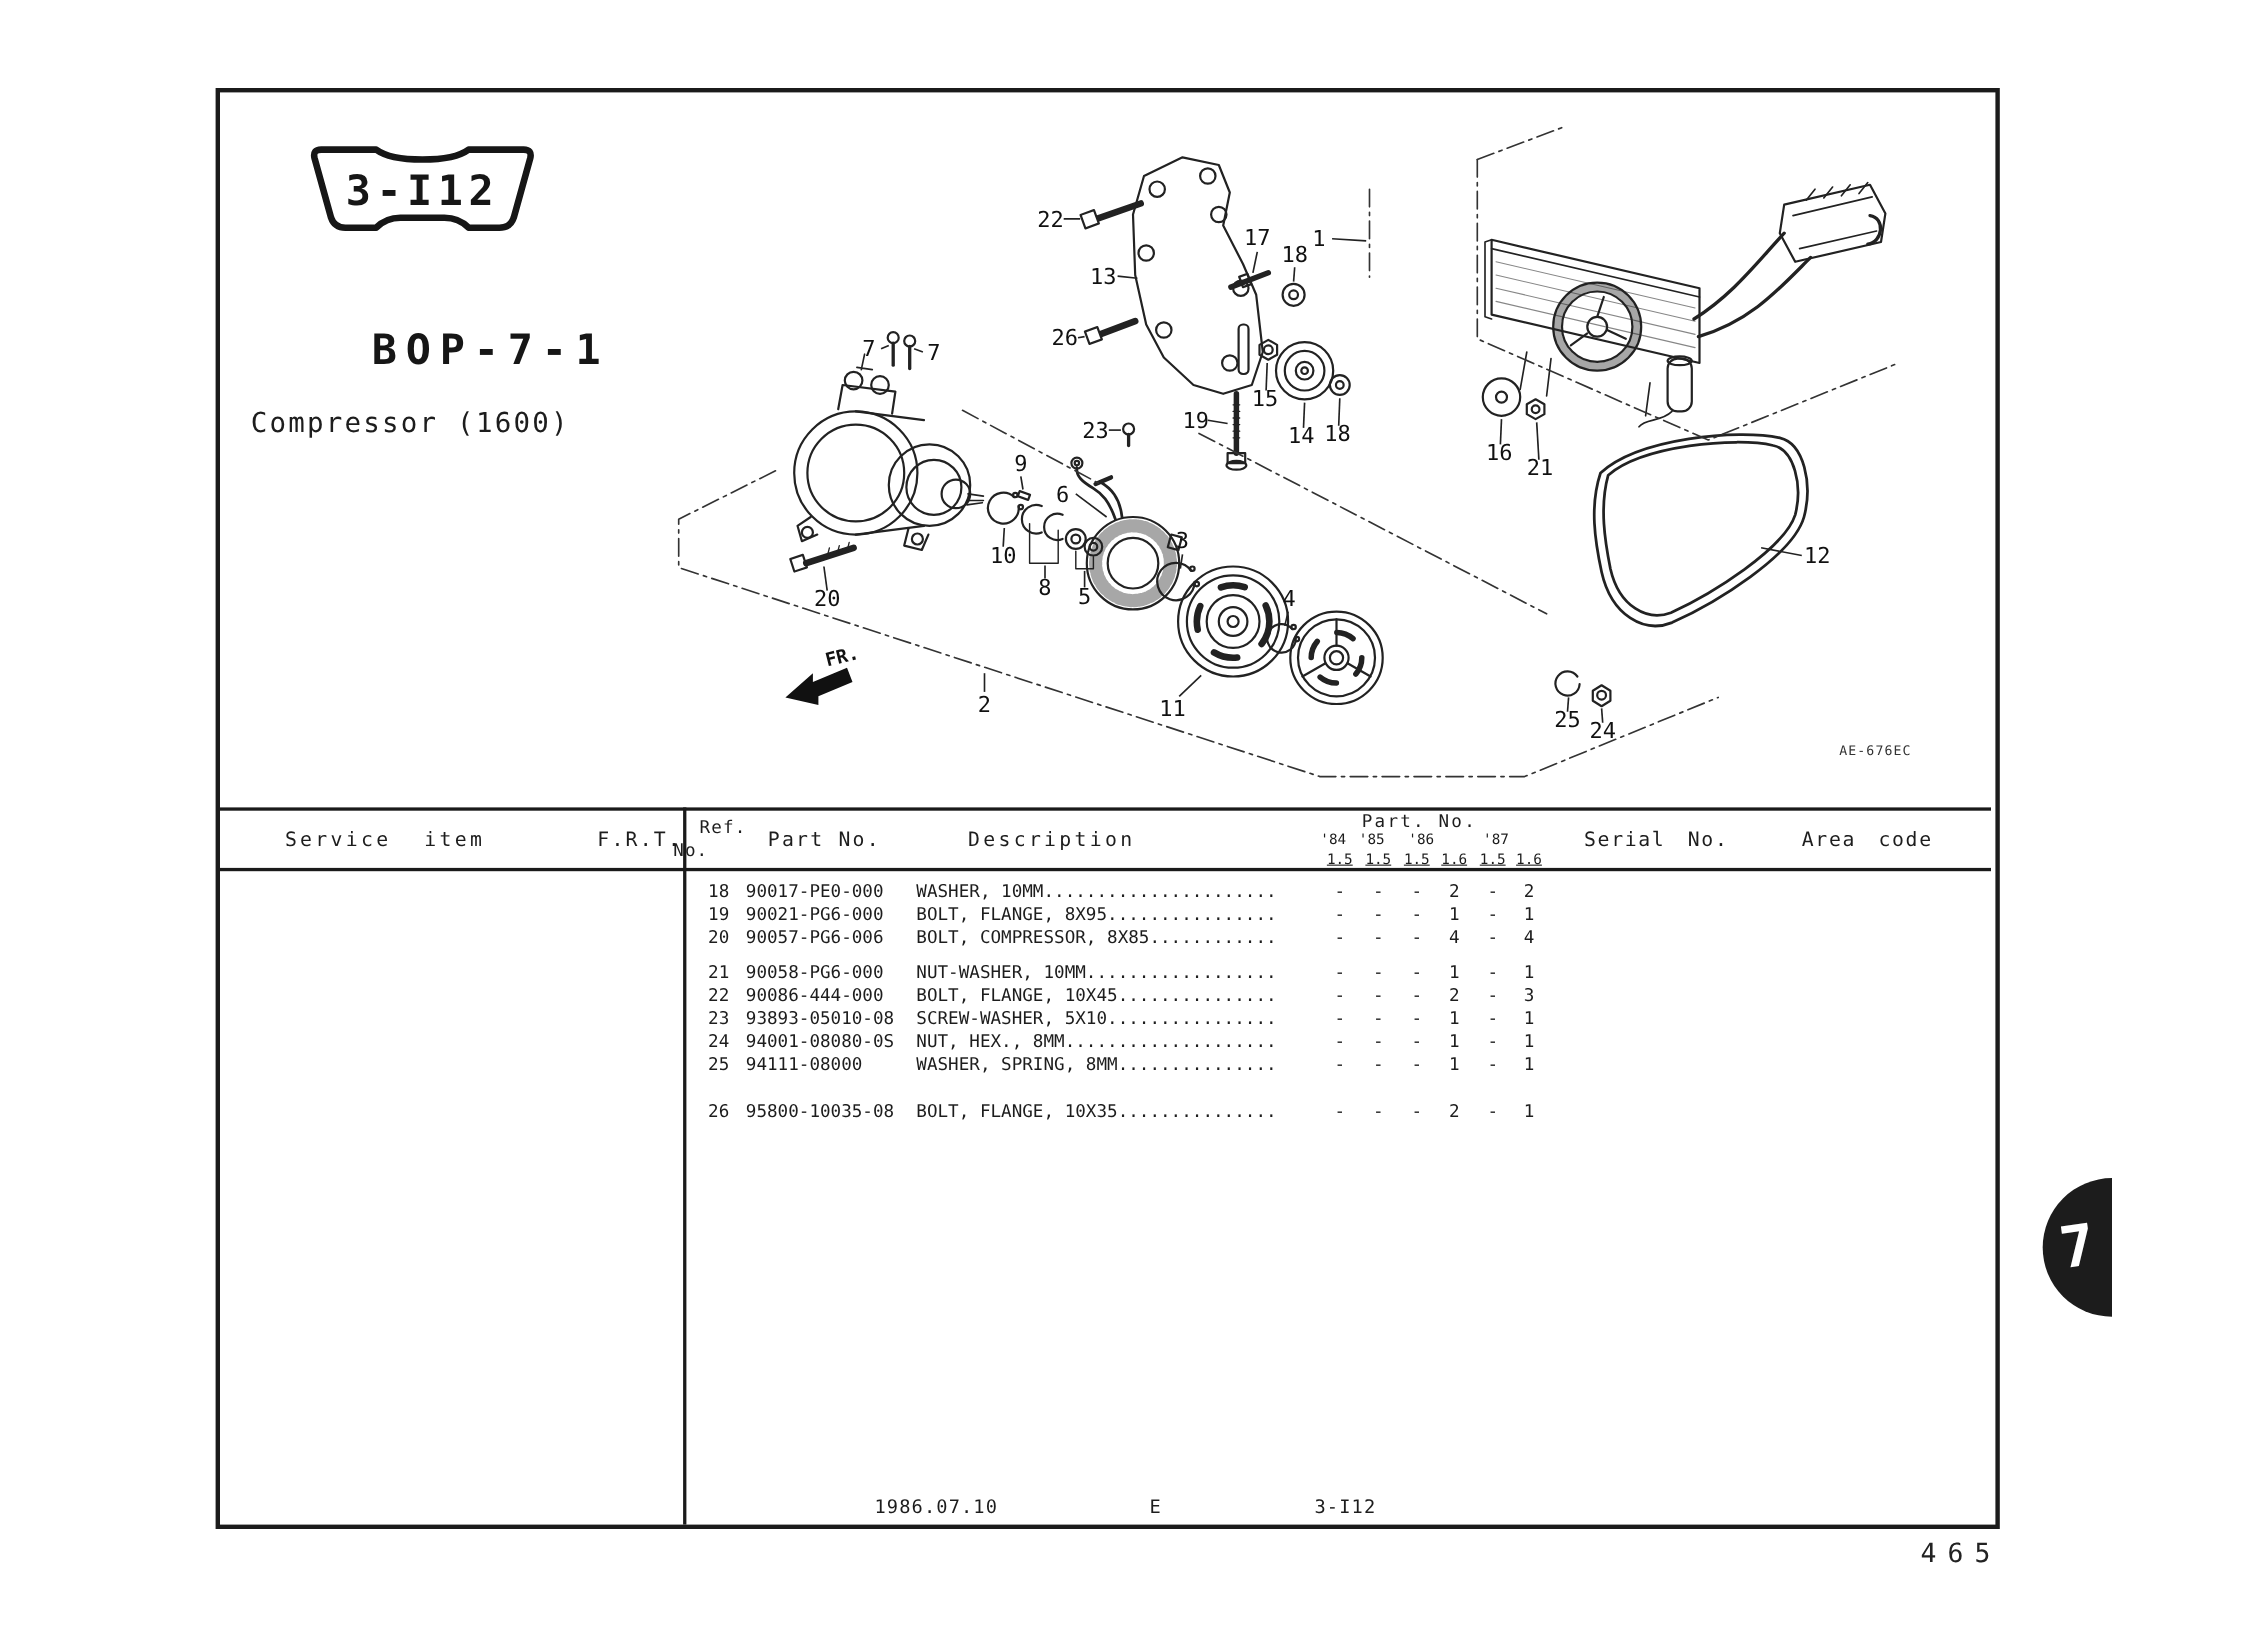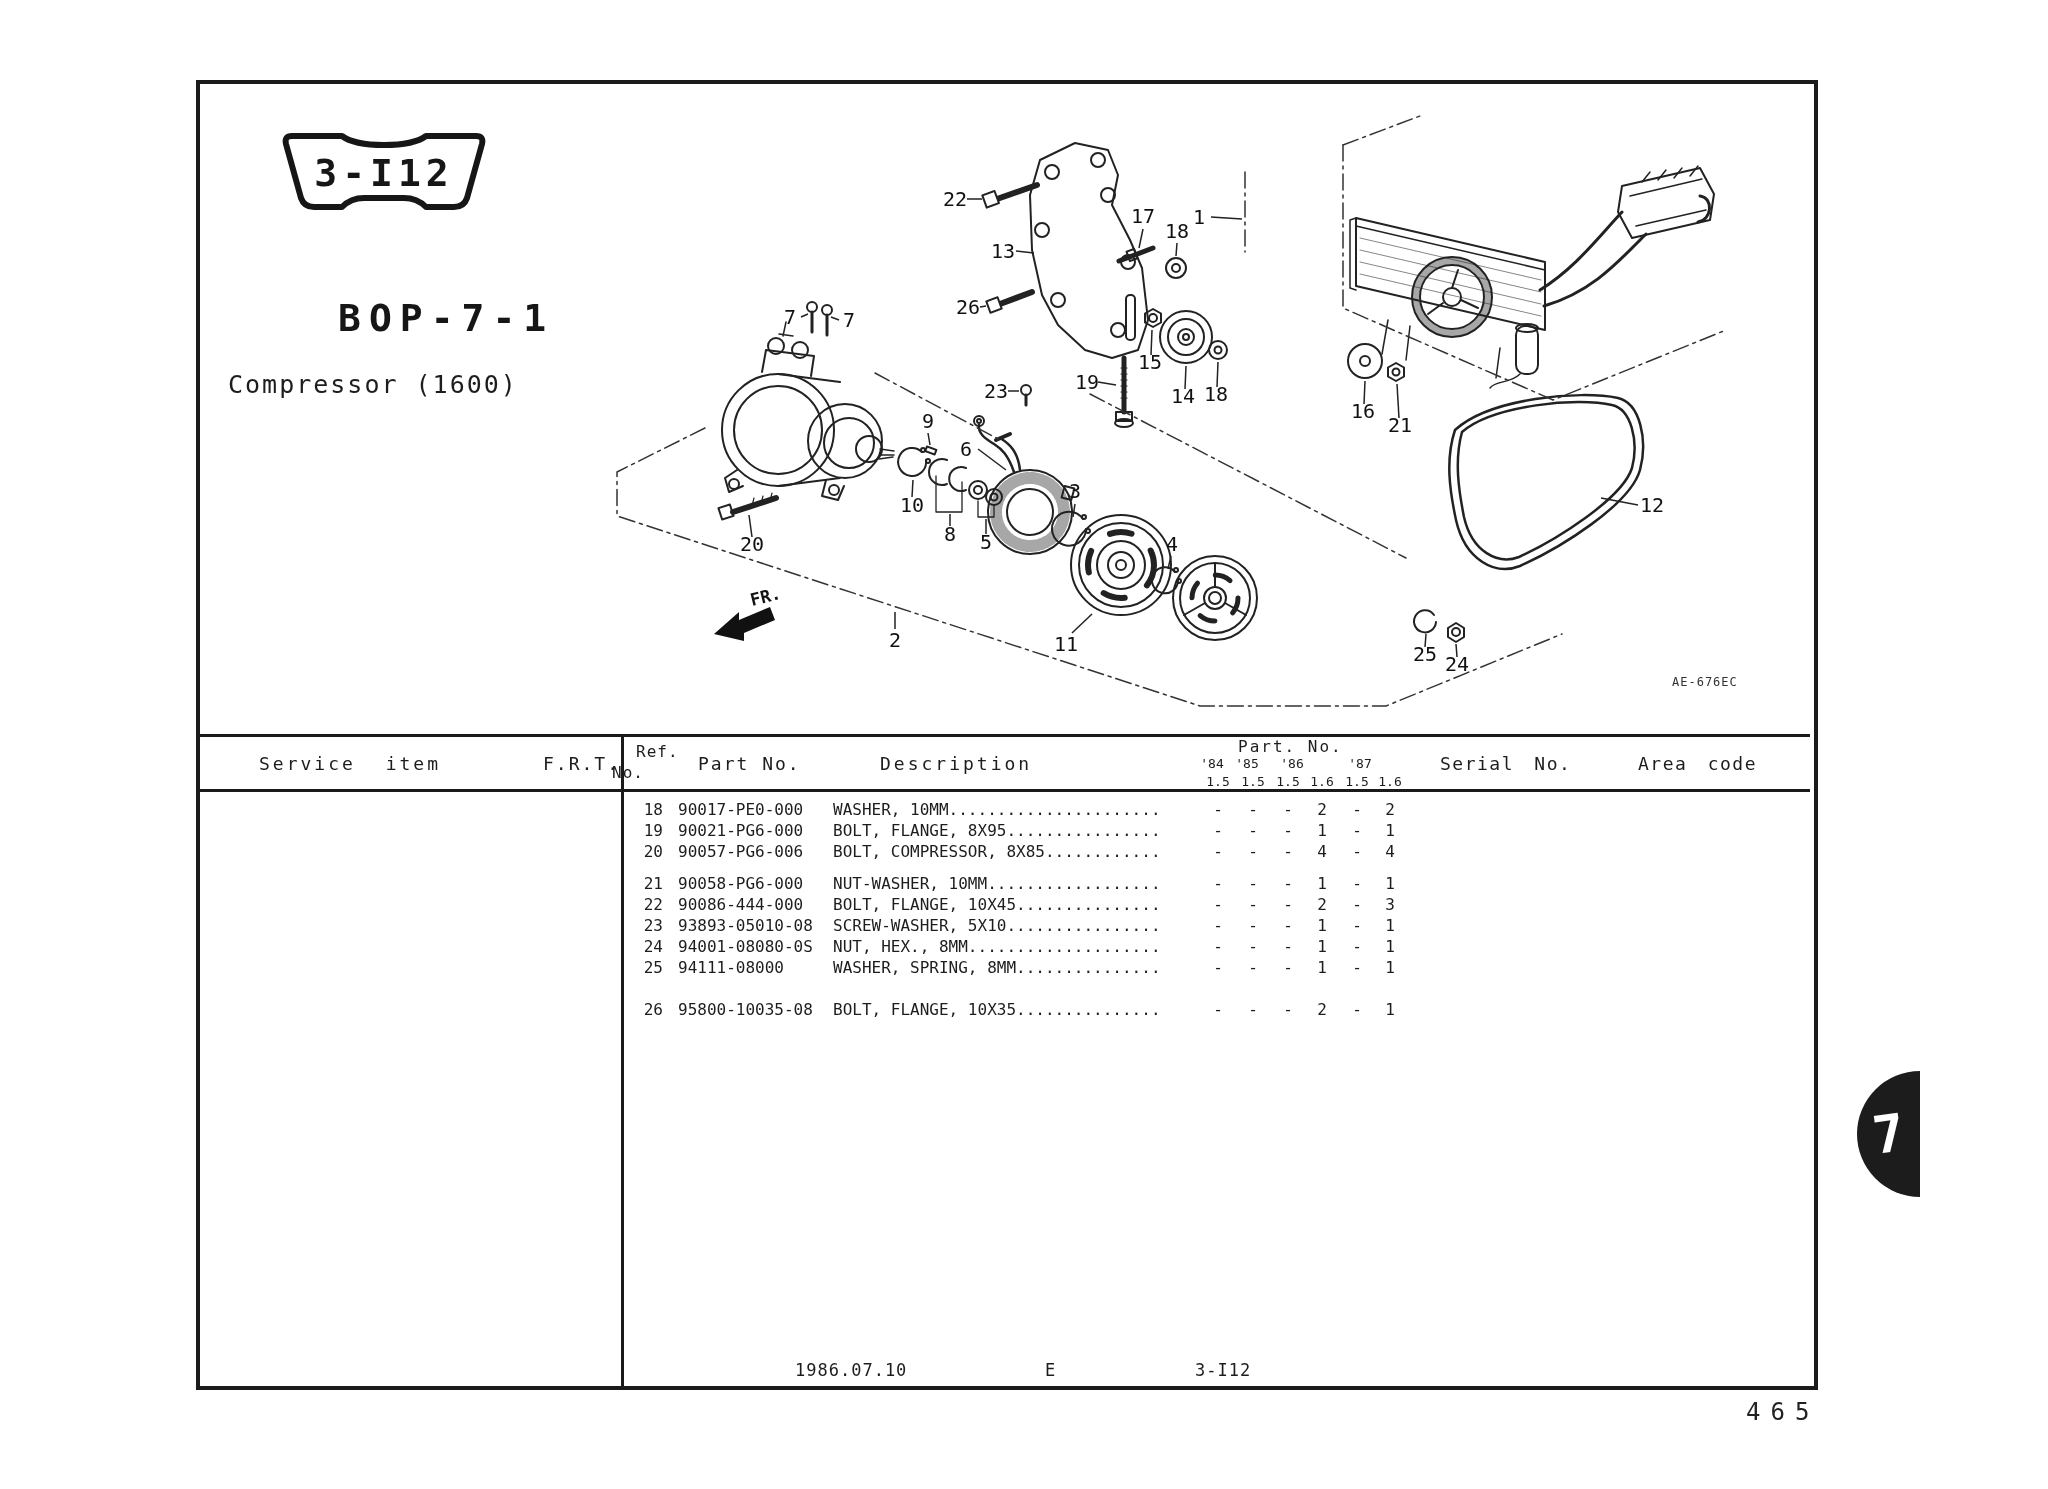--- a/index.html
+++ b/index.html
@@ -15,21 +15,21 @@
   .hline{position:absolute;background:#1a1a1a;height:3px;}
   .vline{position:absolute;background:#1a1a1a;width:3px;}
   .title{
     left:338px;top:296px;font-size:38px;font-weight:bold;
     letter-spacing:8px;color:#161616;
   }
   .subtitle{left:228px;top:370px;font-size:25px;letter-spacing:2px;}
   .hdr{font-size:18px;letter-spacing:3px;white-space:nowrap;}
   .hdr.small{font-size:16px;letter-spacing:1px;}
   .year{font-size:13px;width:40px;text-align:center;}
-  .subyear{font-size:13px;width:34px;text-align:center;}
+  .subyear{font-size:13px;width:34px;text-align:center;text-decoration:underline;}
   .row{position:absolute;left:0;width:2048px;height:21px;font-size:16px;}
   .cell{position:absolute;top:0;white-space:pre;}
   .cell.ref{left:600px;width:63px;text-align:right;}
   .cell.part{left:678px;}
   .cell.desc{left:833px;}
   .cell.qty{width:34px;text-align:center;}
   .footer-text{font-size:17px;letter-spacing:1px;}
   .page-number{
     left:1746px;top:1398px;font-size:24px;letter-spacing:10px;color:#222;
   }

